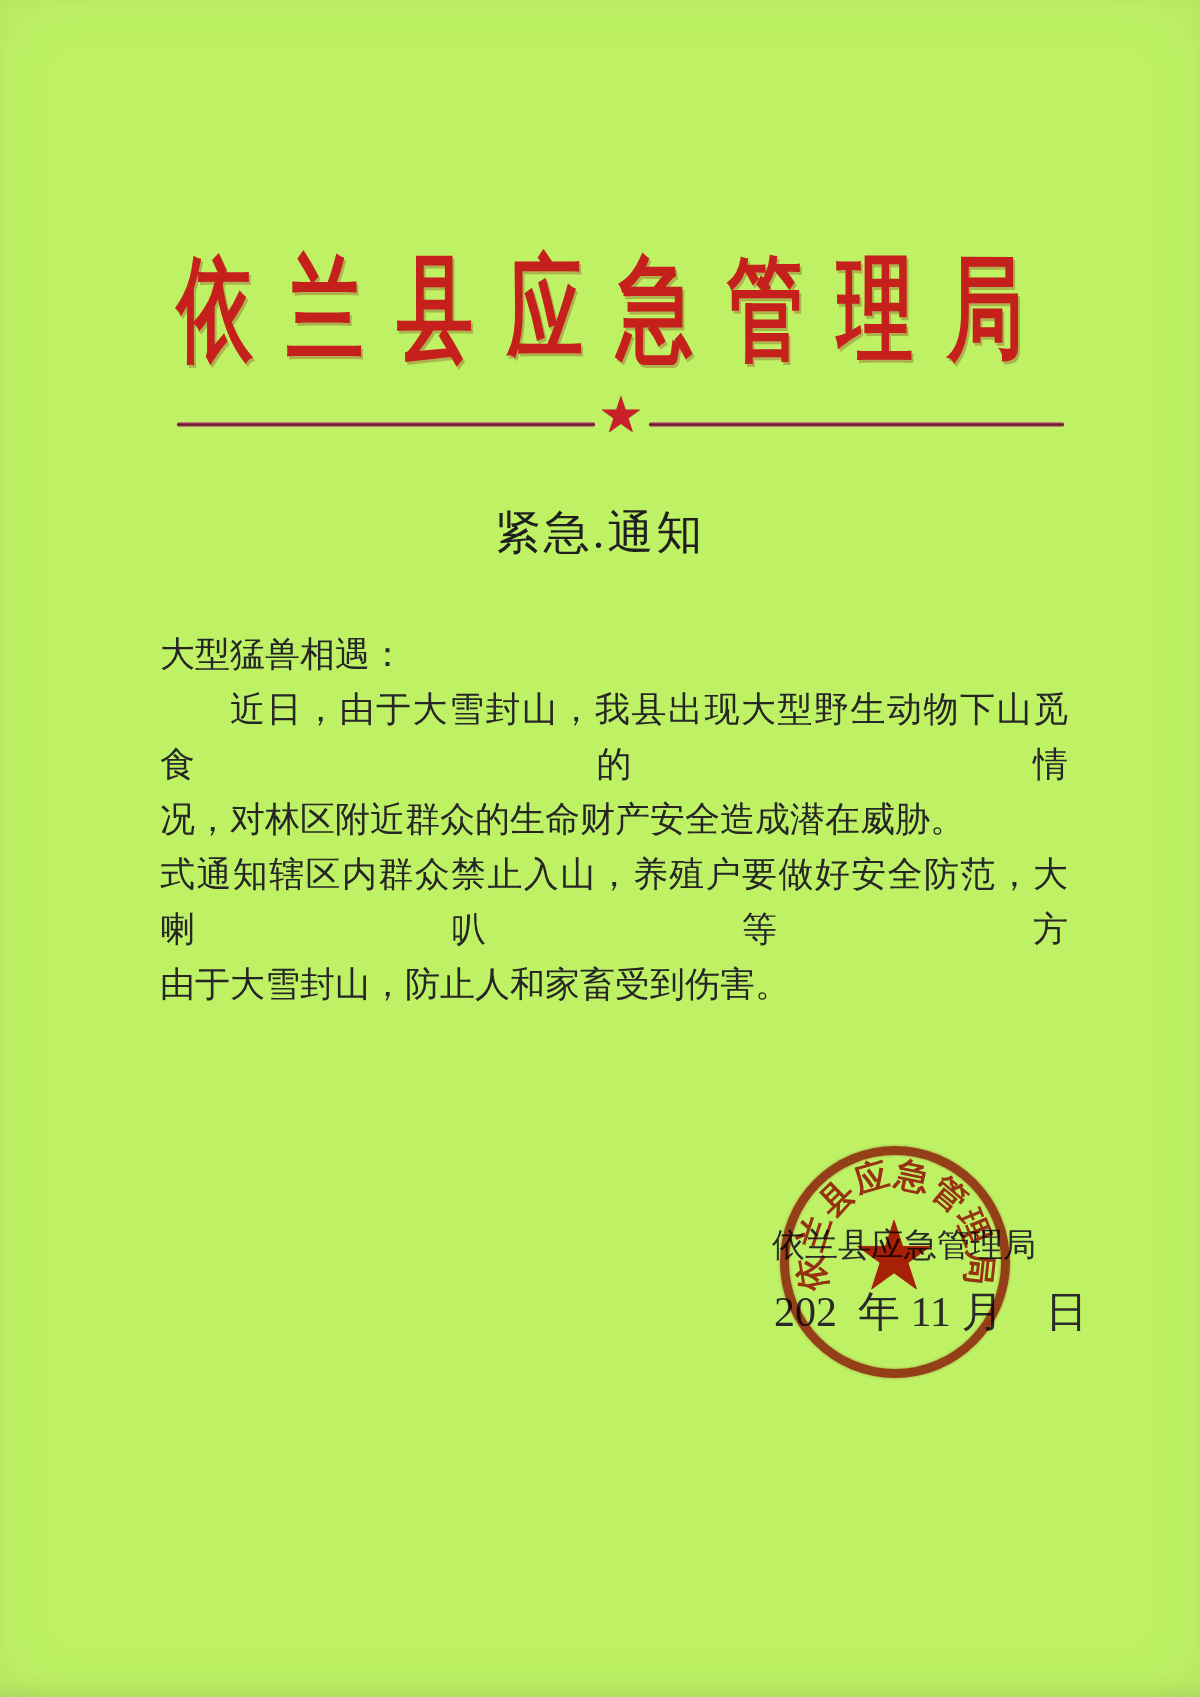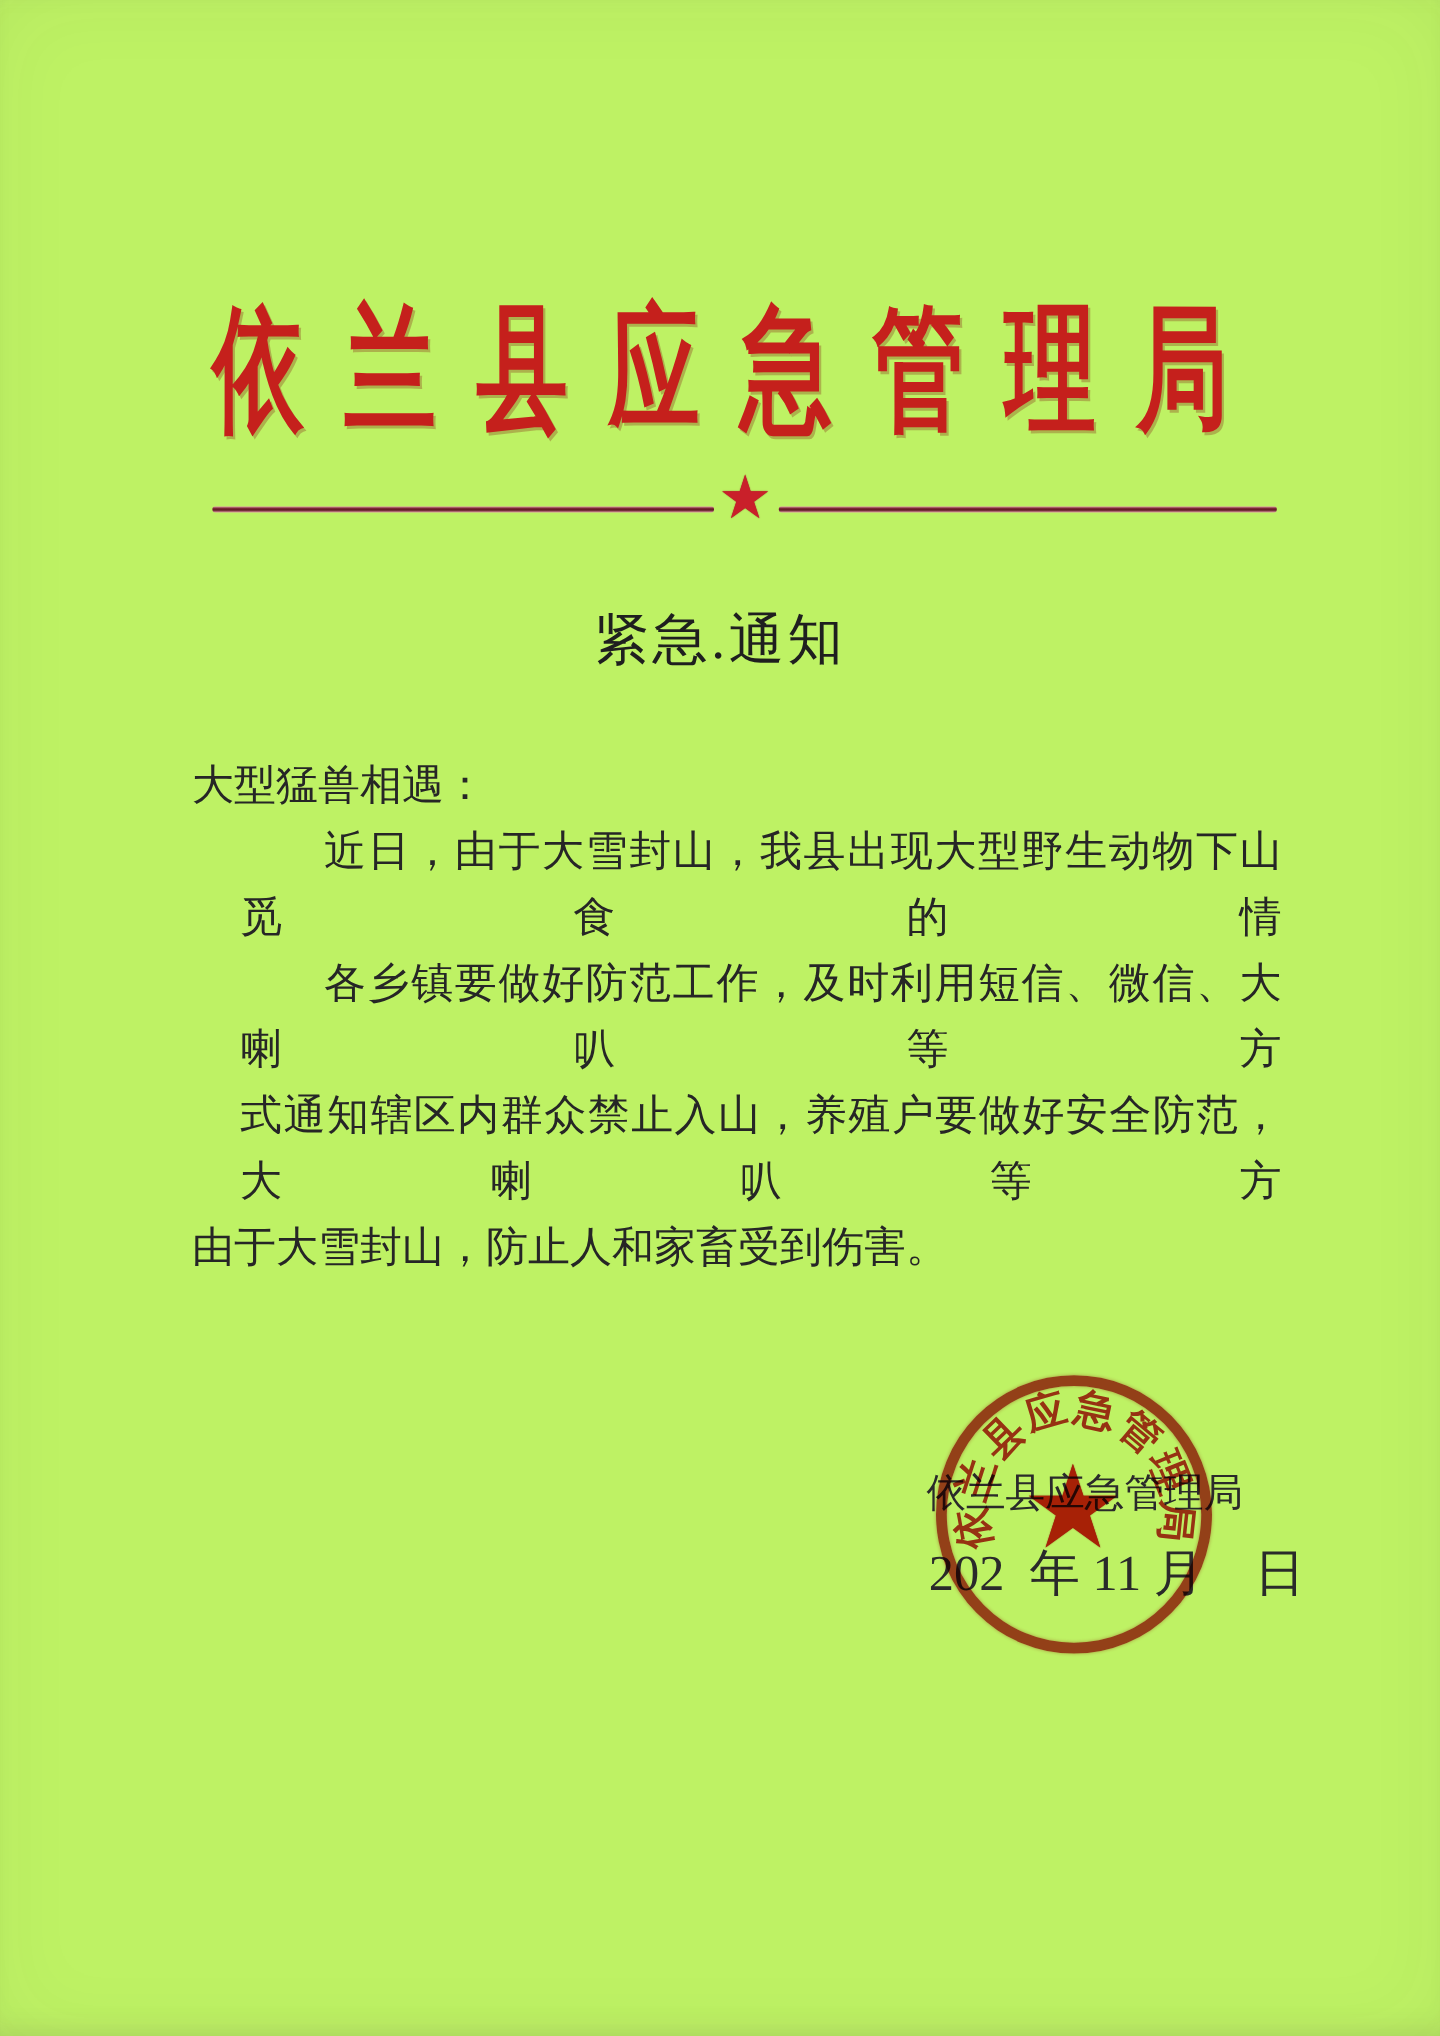--- a/index.html
+++ b/index.html
@@ -54,21 +54,21 @@
   }
 
   
   .body-block{
     position:absolute;top:627px;left:160px;width:908px;
     font-size:35px;line-height:55px;color:#262626;
     letter-spacing:0;
   }
   .body-block .line{min-height:55px;}
   .body-block .indent{text-indent:70px;}
-  .body-block .full{text-align:justify;text-align-last:justify;margin-left:40px;}
+  .body-block .full{text-align:justify;text-align-last:justify;}
 
   
   .signature-line{
     position:absolute;top:1225px;left:772px;
     font-size:33px;color:#2a2a2a;letter-spacing:0px;line-height:40px;
     white-space:pre;
   }
   .date-line{
     position:absolute;top:1292px;left:774px;
     font-size:42px;color:#2a2a2a;line-height:40px;
@@ -117,21 +117,21 @@
 
   <div class="rule left"></div>
   <div class="divider-star">★</div>
   <div class="rule right"></div>
 
   <div class="doc-title">紧急.通知</div>
 
   <div class="body-block">
     <div class="line">大型猛兽相遇：</div>
     <div class="line indent full">近日，由于大雪封山，我县出现大型野生动物下山觅食的情</div>
-    <div class="line indent full">各乡镇要做好防范工作，及时利用短信、微信、大喇叭等方</div>
+    <div class="line">况，对林区附近群众的生命财产安全造成潜在威胁。</div>
     <div class="line full">式通知辖区内群众禁止入山，养殖户要做好安全防范，大喇叭等方</div>
     <div class="line">由于大雪封山，防止人和家畜受到伤害。</div>
   </div>
 
   <div class="signature-line">依兰县应急管理局</div>
   <div class="date-line">202  年 11 月    日</div>
 
   <div class="seal">
     <div class="ring"></div>
     <span class="seal-star">★</span>

